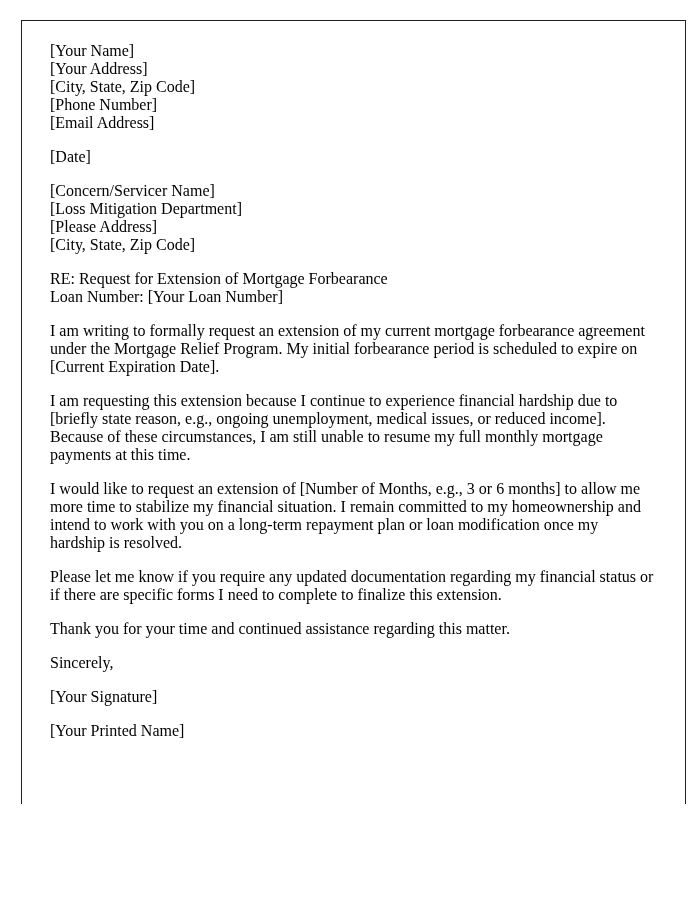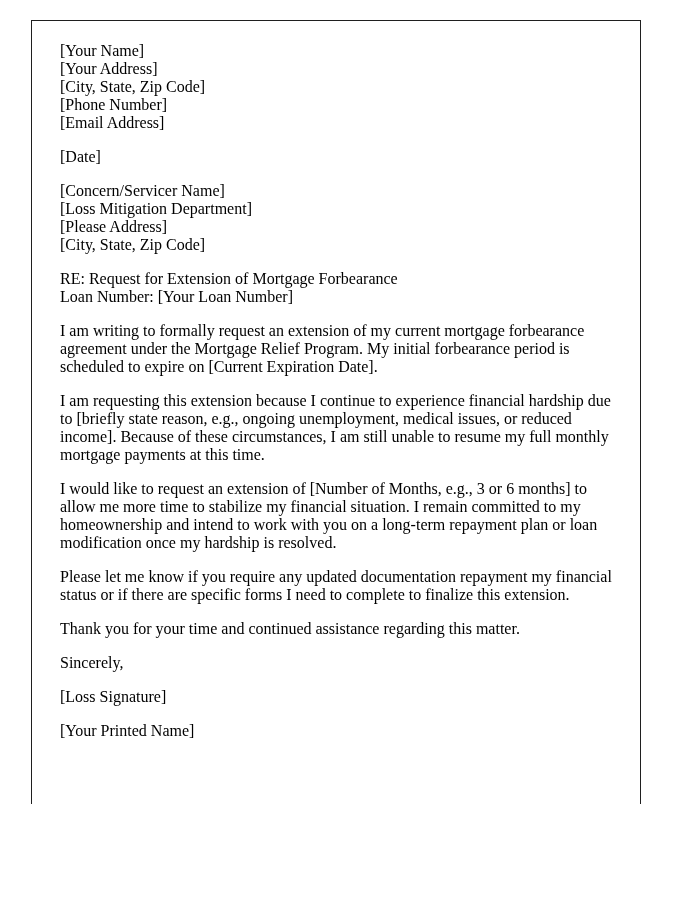--- a/index.html
+++ b/index.html
@@ -15,23 +15,23 @@
     width: 700px;
     height: 900px;
     background: #ffffff;
     font-family: "Liberation Serif", "DejaVu Serif", serif;
     font-size: 16px;
     line-height: 18px;
     color: #000000;
   }
   .frame {
     position: absolute;
-    left: 31px;
+    left: 21px;
     top: 20px;
-    width: 610px;
+    width: 665px;
     height: 784px;
     box-sizing: border-box;
     border: 1px solid #1f1f1f;
     border-bottom: none;
     background: #ffffff;
   }
   .content {
     padding: 5px 28px 0 28px;
   }
   .content p {
@@ -71,24 +71,24 @@
 
       <p>
         <span class="subject">RE: Request for Extension of Mortgage Forbearance</span>
         <span class="line">Loan Number: [Your Loan Number]</span>
       </p>
 
 
       <p>I am writing to formally request an extension of my current mortgage forbearance agreement under the Mortgage Relief Program. My initial forbearance period is scheduled to expire on [Current Expiration Date].</p>
       <p>I am requesting this extension because I continue to experience financial hardship due to [briefly state reason, e.g., ongoing unemployment, medical issues, or reduced income]. Because of these circumstances, I am still unable to resume my full monthly mortgage payments at this time.</p>
       <p>I would like to request an extension of [Number of Months, e.g., 3 or 6 months] to allow me more time to stabilize my financial situation. I remain committed to my homeownership and intend to work with you on a long-term repayment plan or loan modification once my hardship is resolved.</p>
-      <p>Please let me know if you require any updated documentation repayment my financial status or if there are specific forms I need to complete to finalize this extension.</p>
+      <p>Please let me know if you require any updated documentation regarding my financial status or if there are specific forms I need to complete to finalize this extension.</p>
       <p>Thank you for your time and continued assistance regarding this matter.</p>
 
       <p>Sincerely,</p>
 
-      <p>[Loss Signature]</p>
+      <p>[Your Signature]</p>
 
       <p>[Your Printed Name]</p>
 
     </div>
   </div>
 </div>
 
 </body></html>

